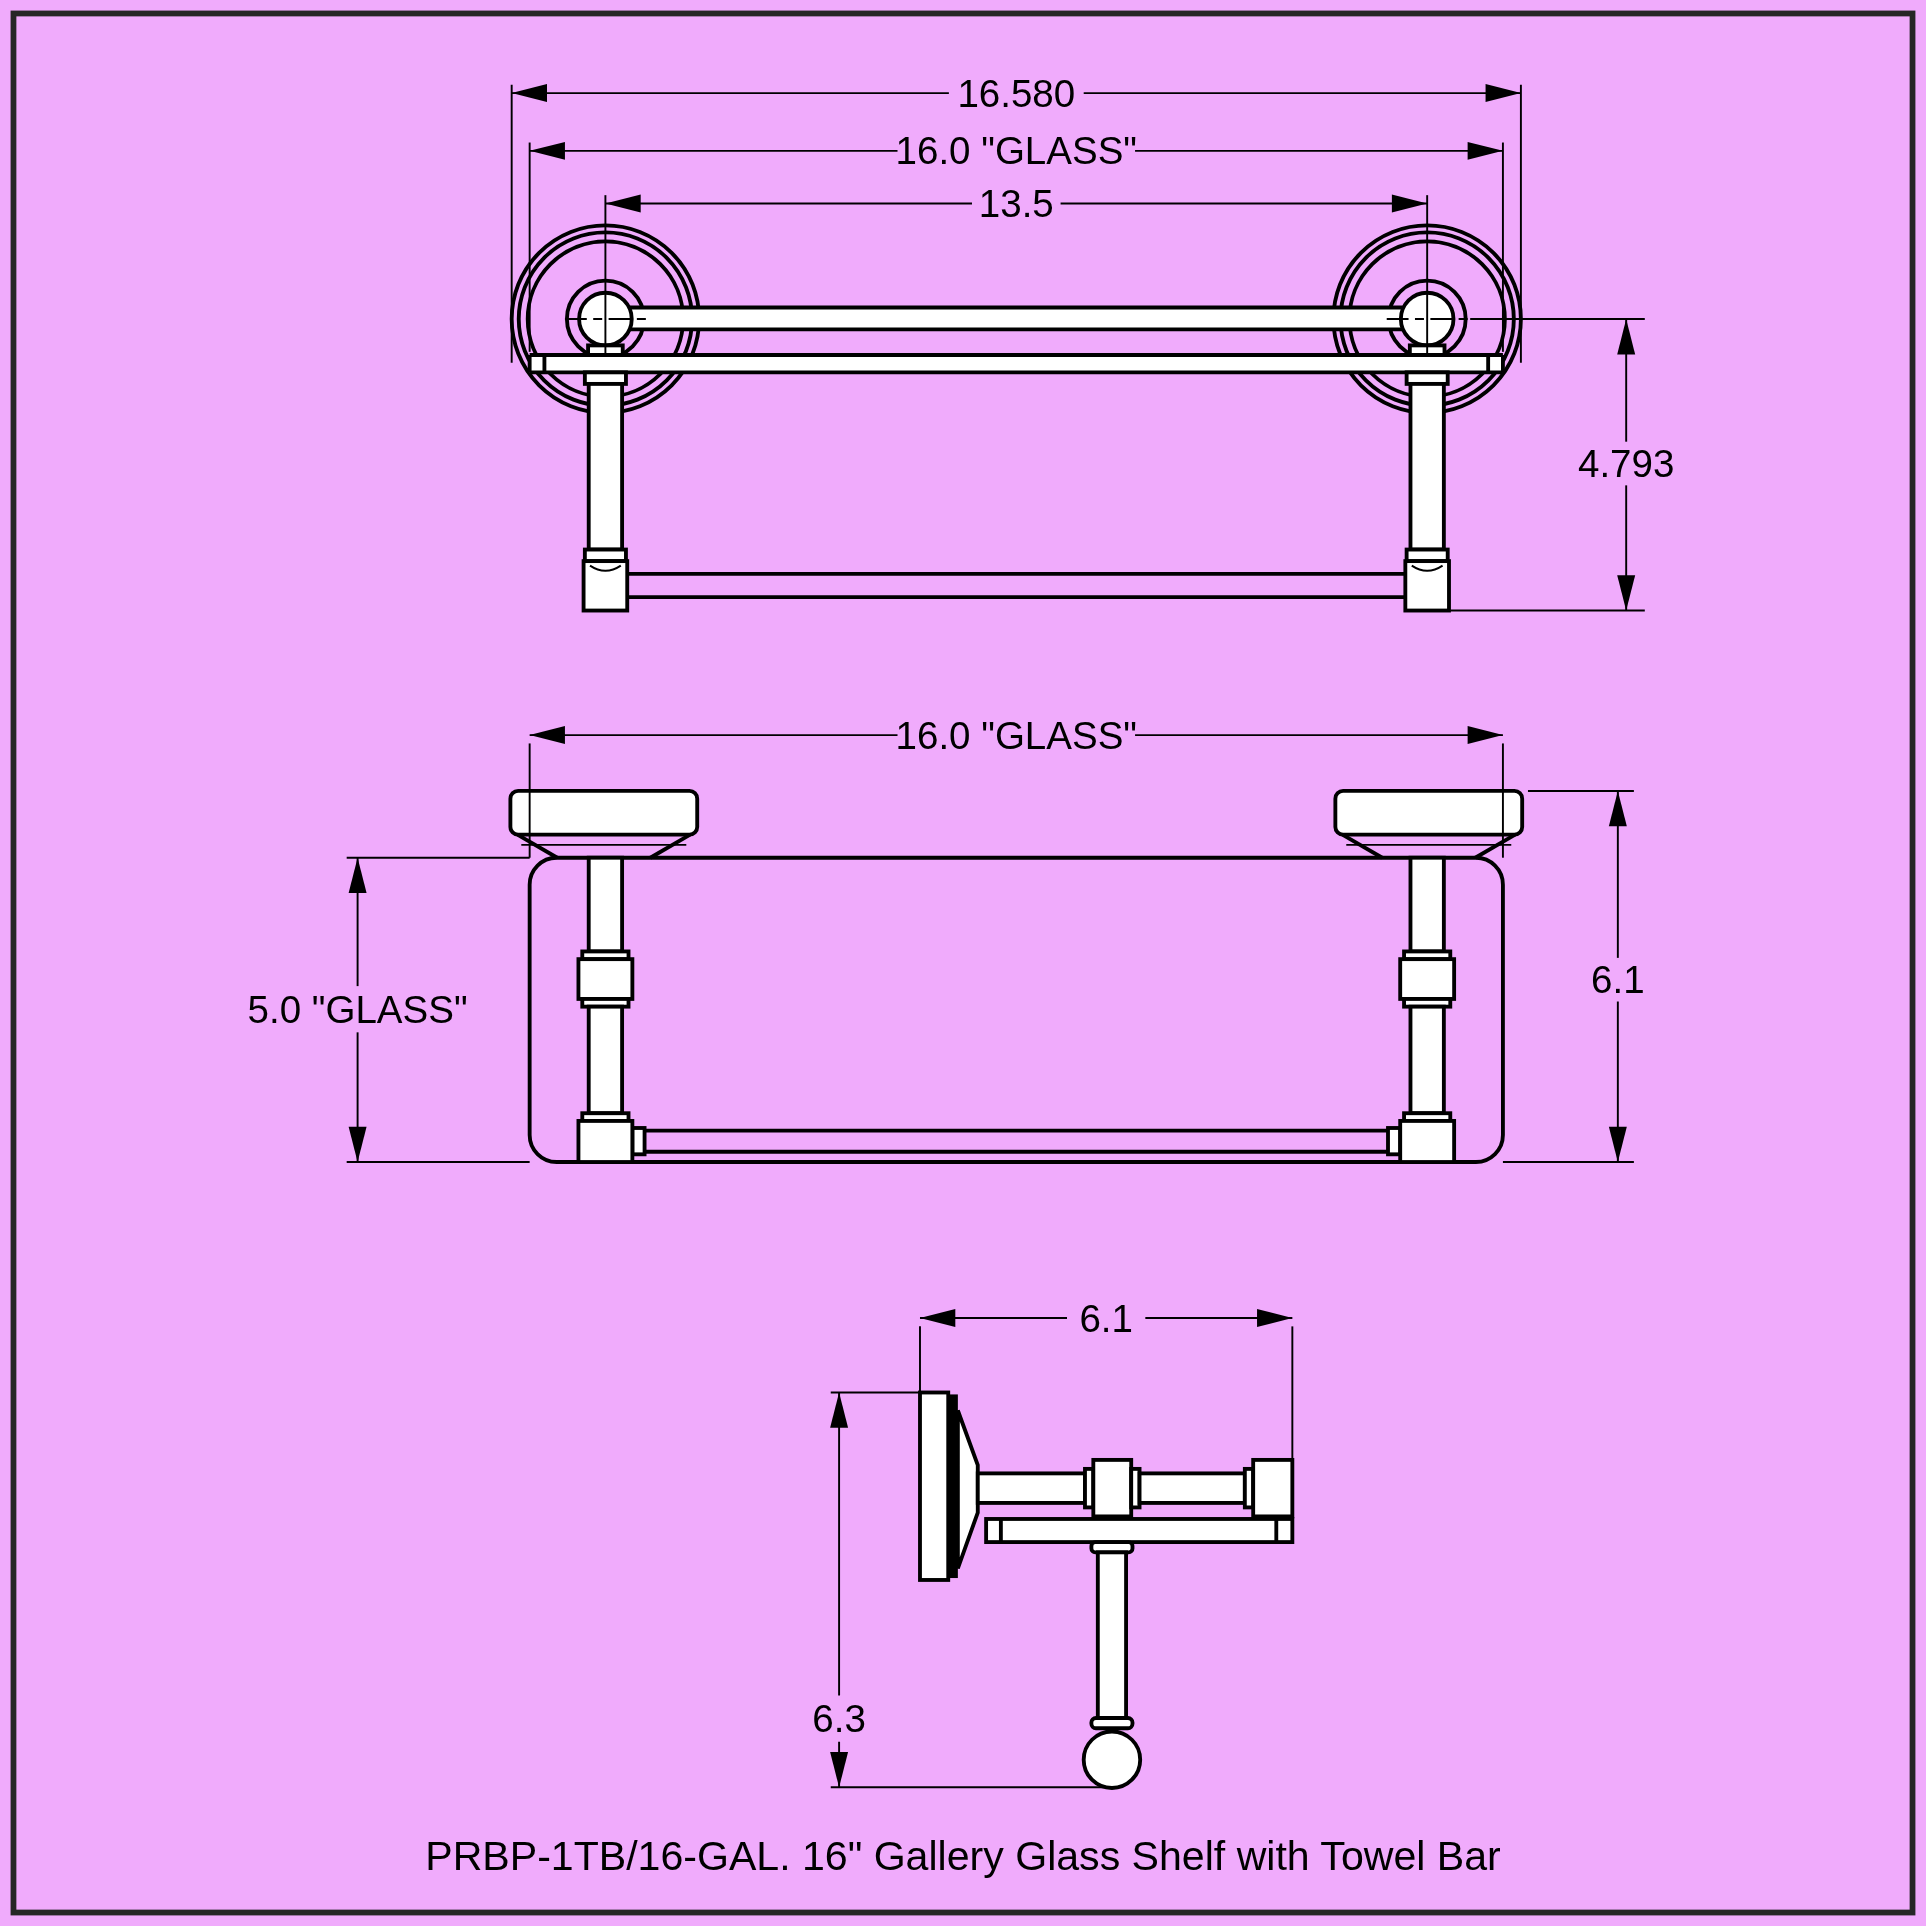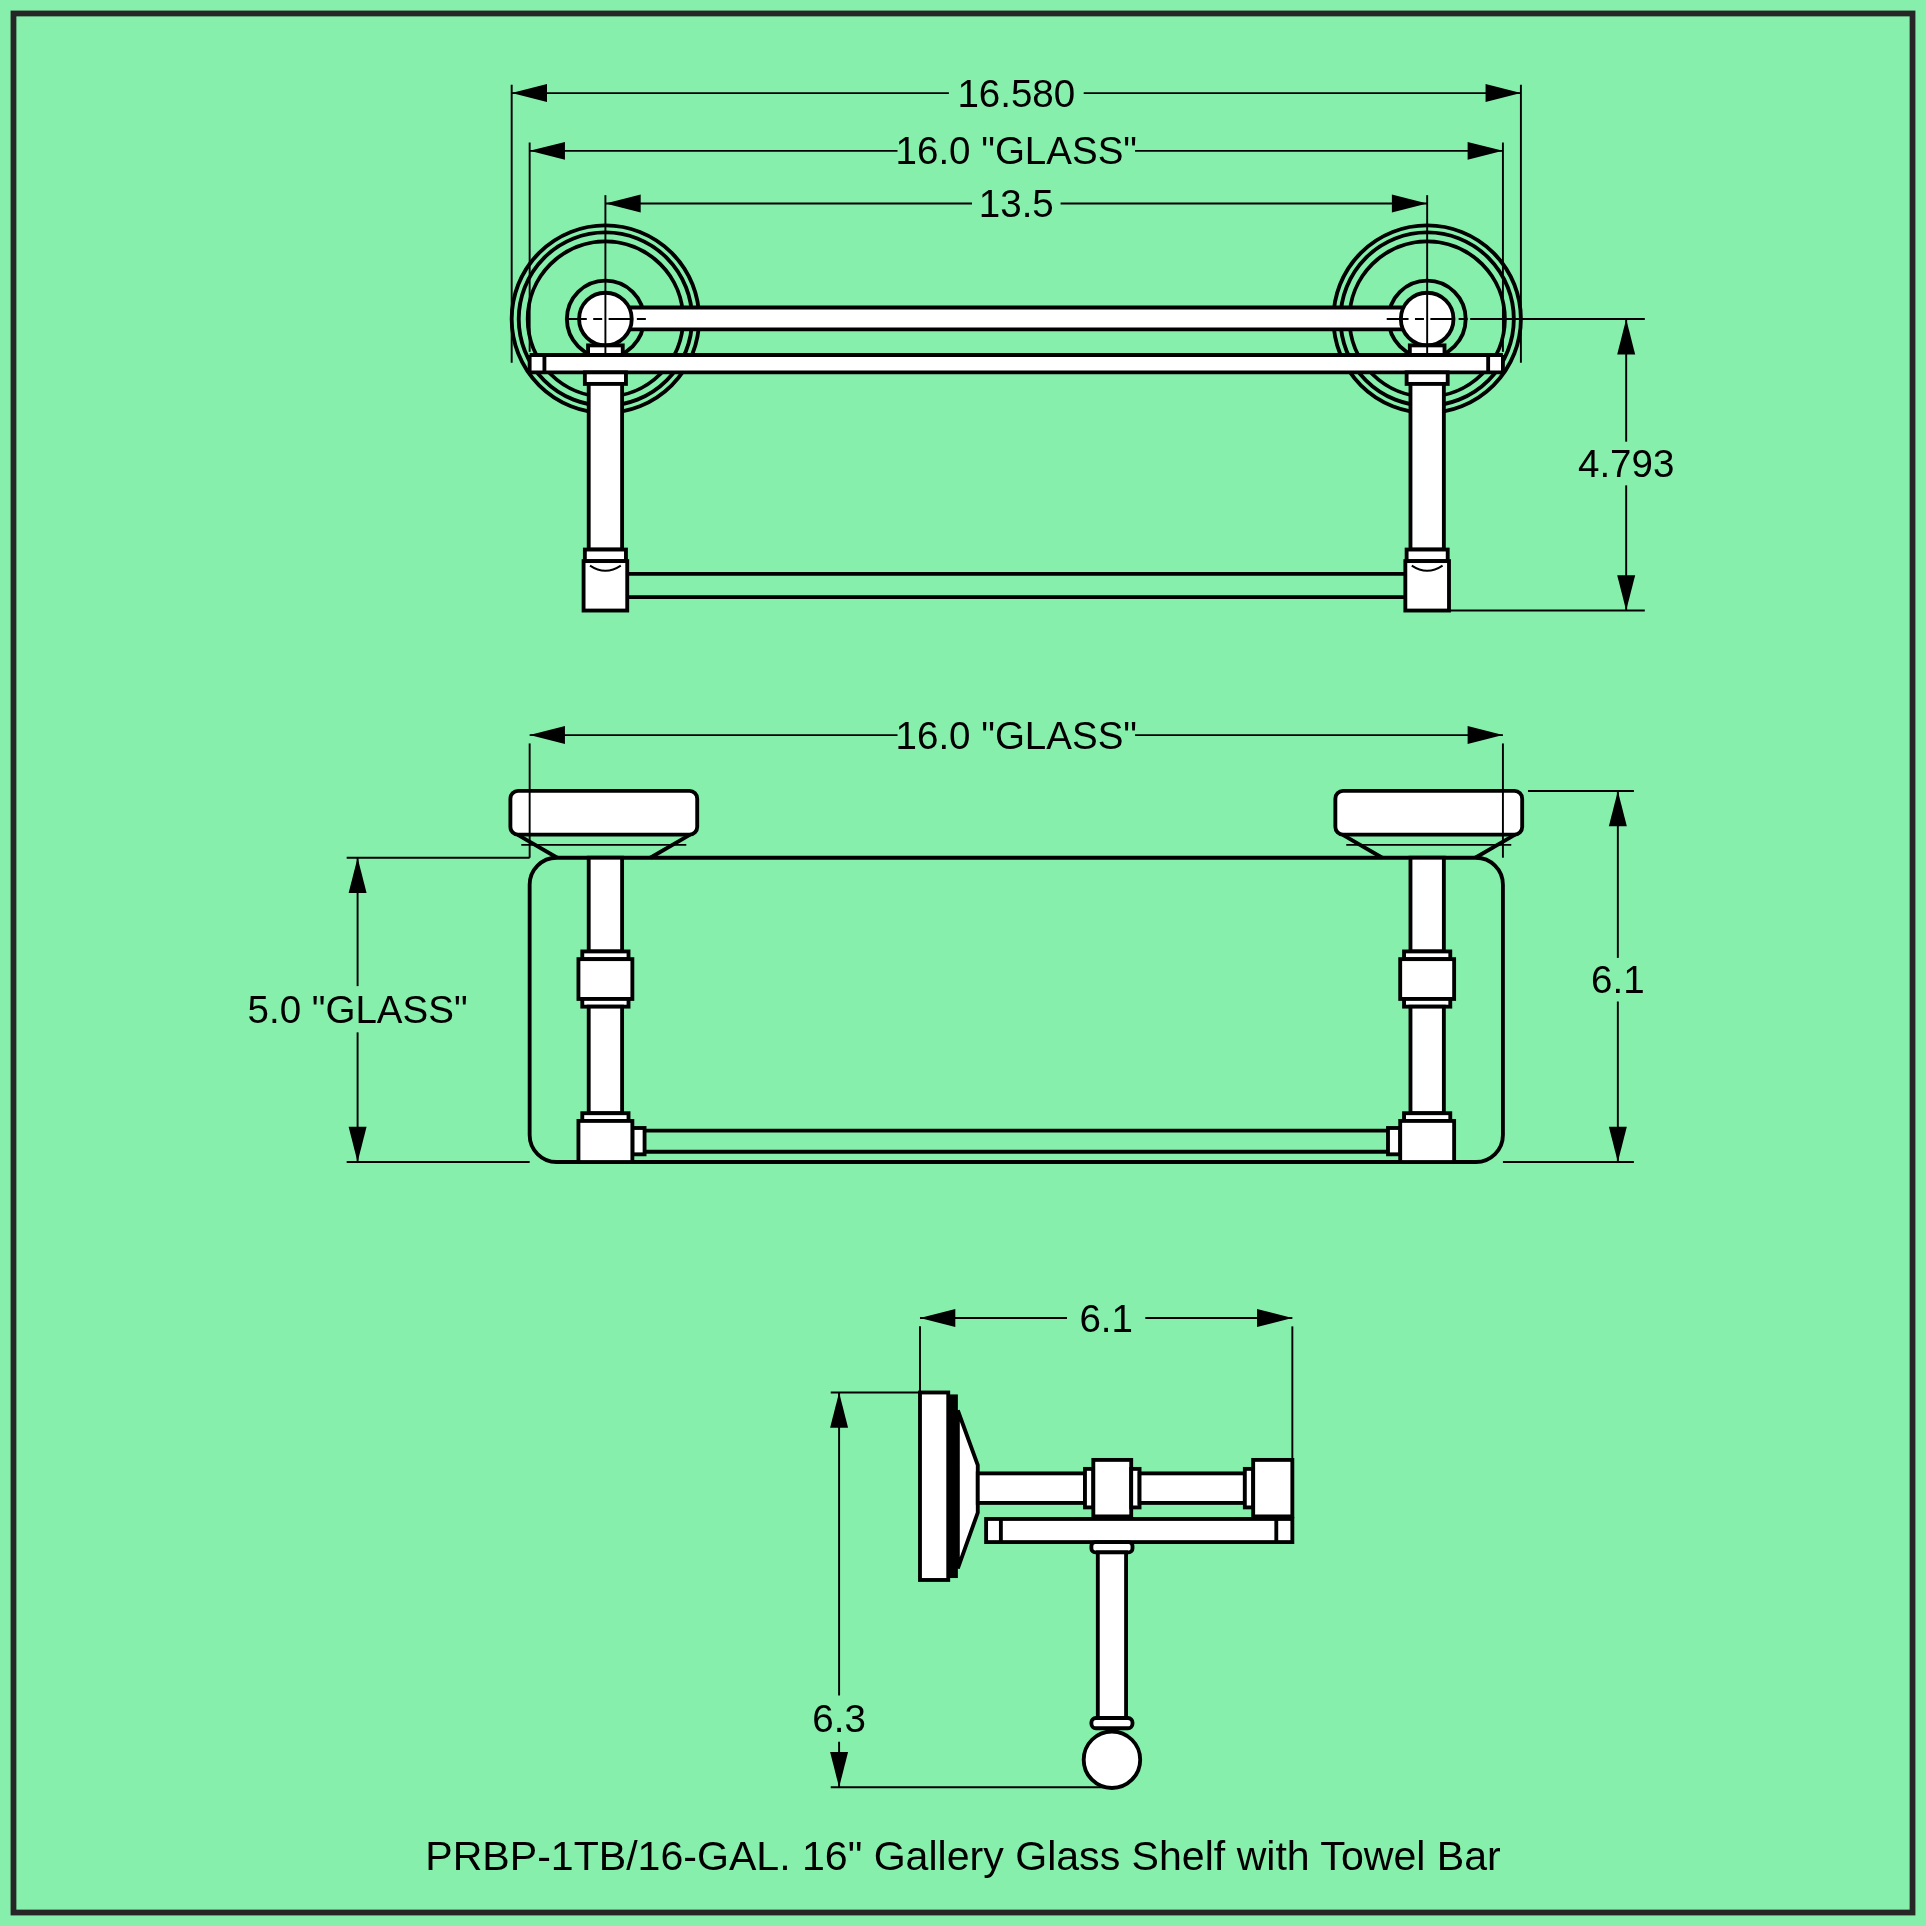--- a/index.html
+++ b/index.html
@@ -6,21 +6,21 @@
     margin: 0;
     padding: 0;
     background: #ffffff;
     width: 1926px;
     height: 1926px;
   }
   #stage {
     position: relative;
     width: 1926px;
     height: 1926px;
-    background: #86efac;
+    background: #f0abfc;
   }
   svg { display: block; }
   
   .ln  { stroke: #000000; stroke-width: 6; fill: none; stroke-linecap: butt; stroke-linejoin: miter; }
   .tn  { stroke: #000000; stroke-width: 3; fill: none; stroke-linecap: butt; }
   .wh  { fill: #ffffff; stroke: #000000; stroke-width: 6; }
   .whn { fill: #ffffff; stroke: none; }
   .ar  { fill: #000000; stroke: none; }
   .blk { fill: #000000; stroke: none; }
   .cl  { stroke: #000000; stroke-width: 3; fill: none; stroke-dasharray: 34 10 14 10; }

